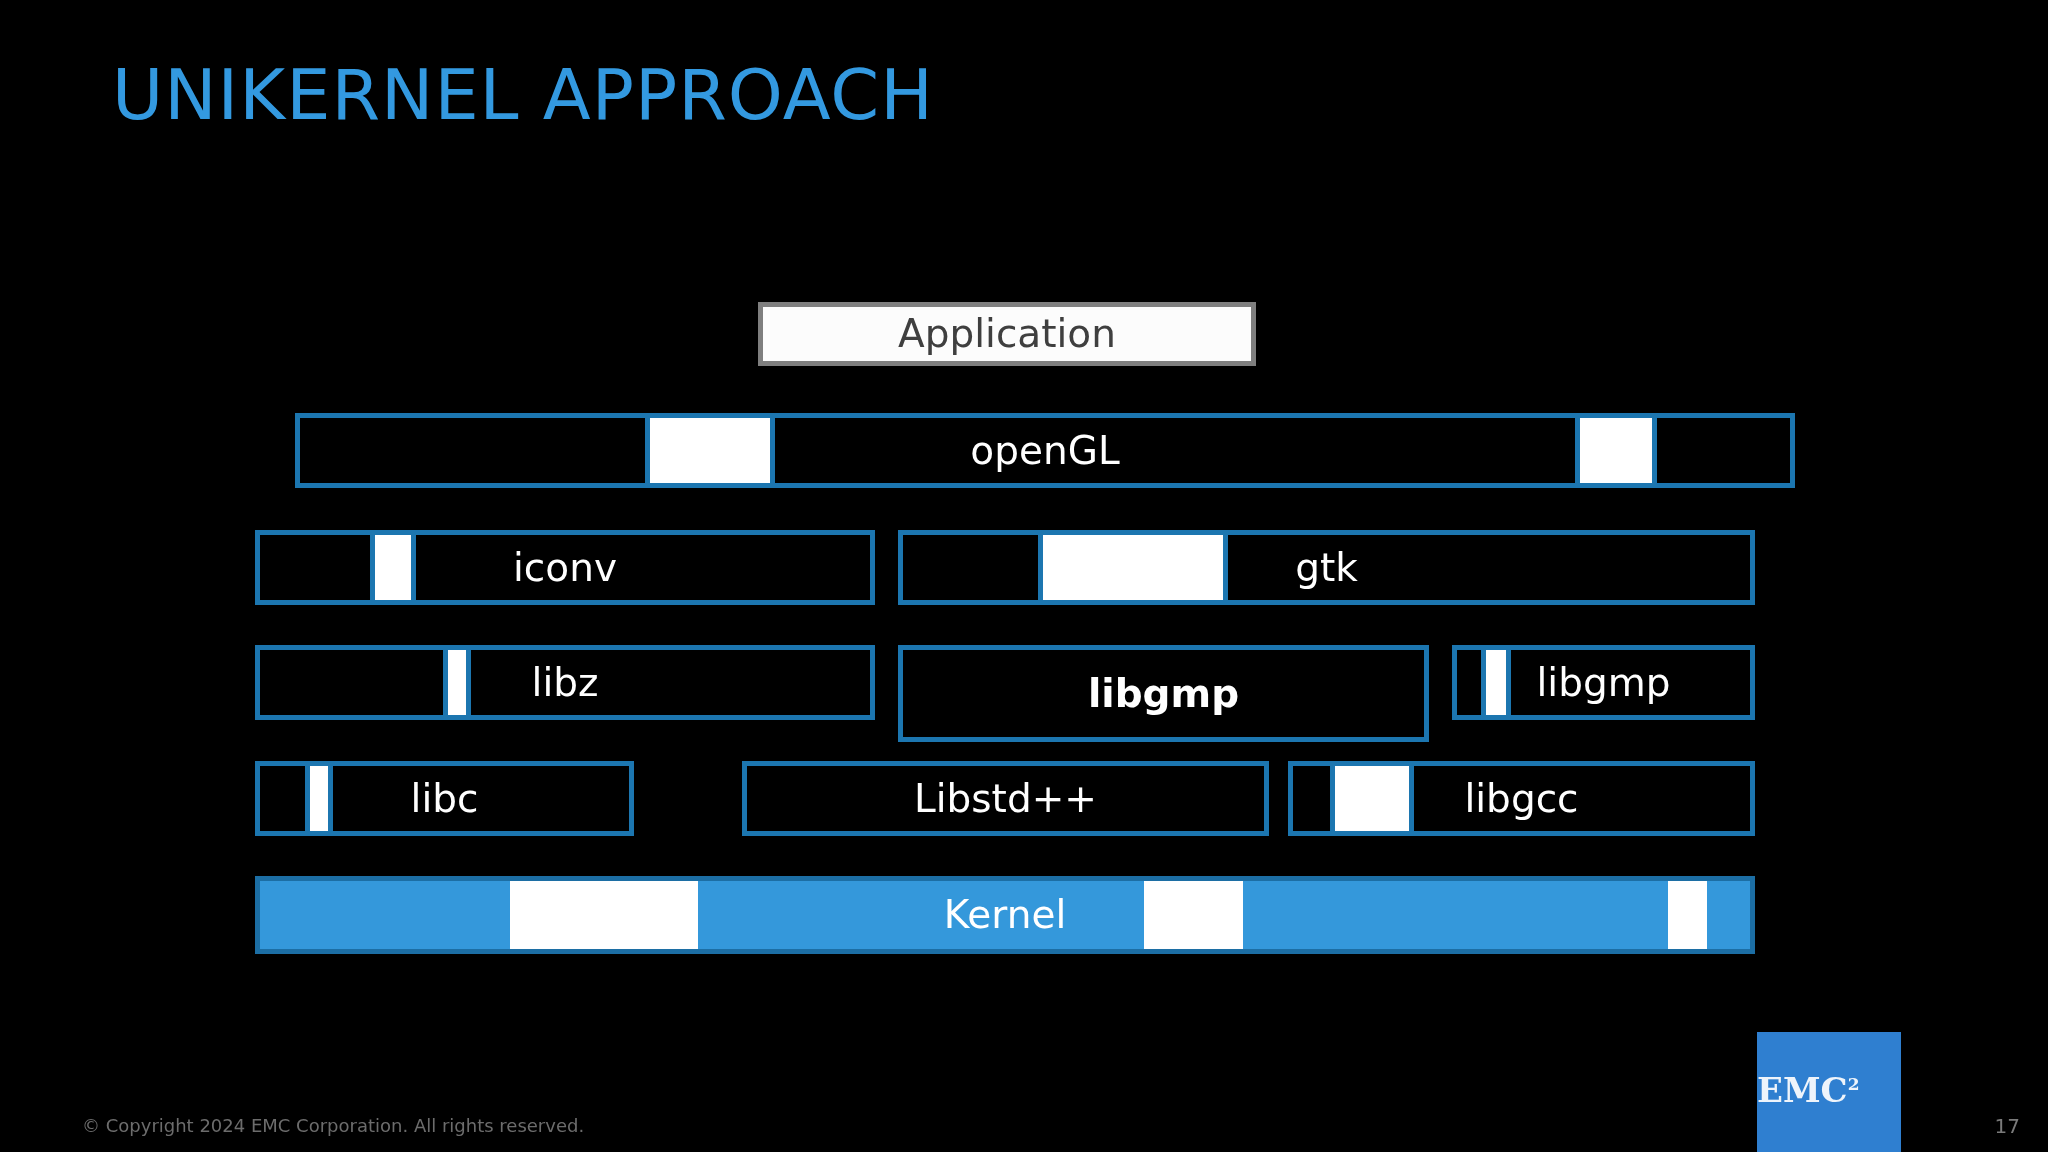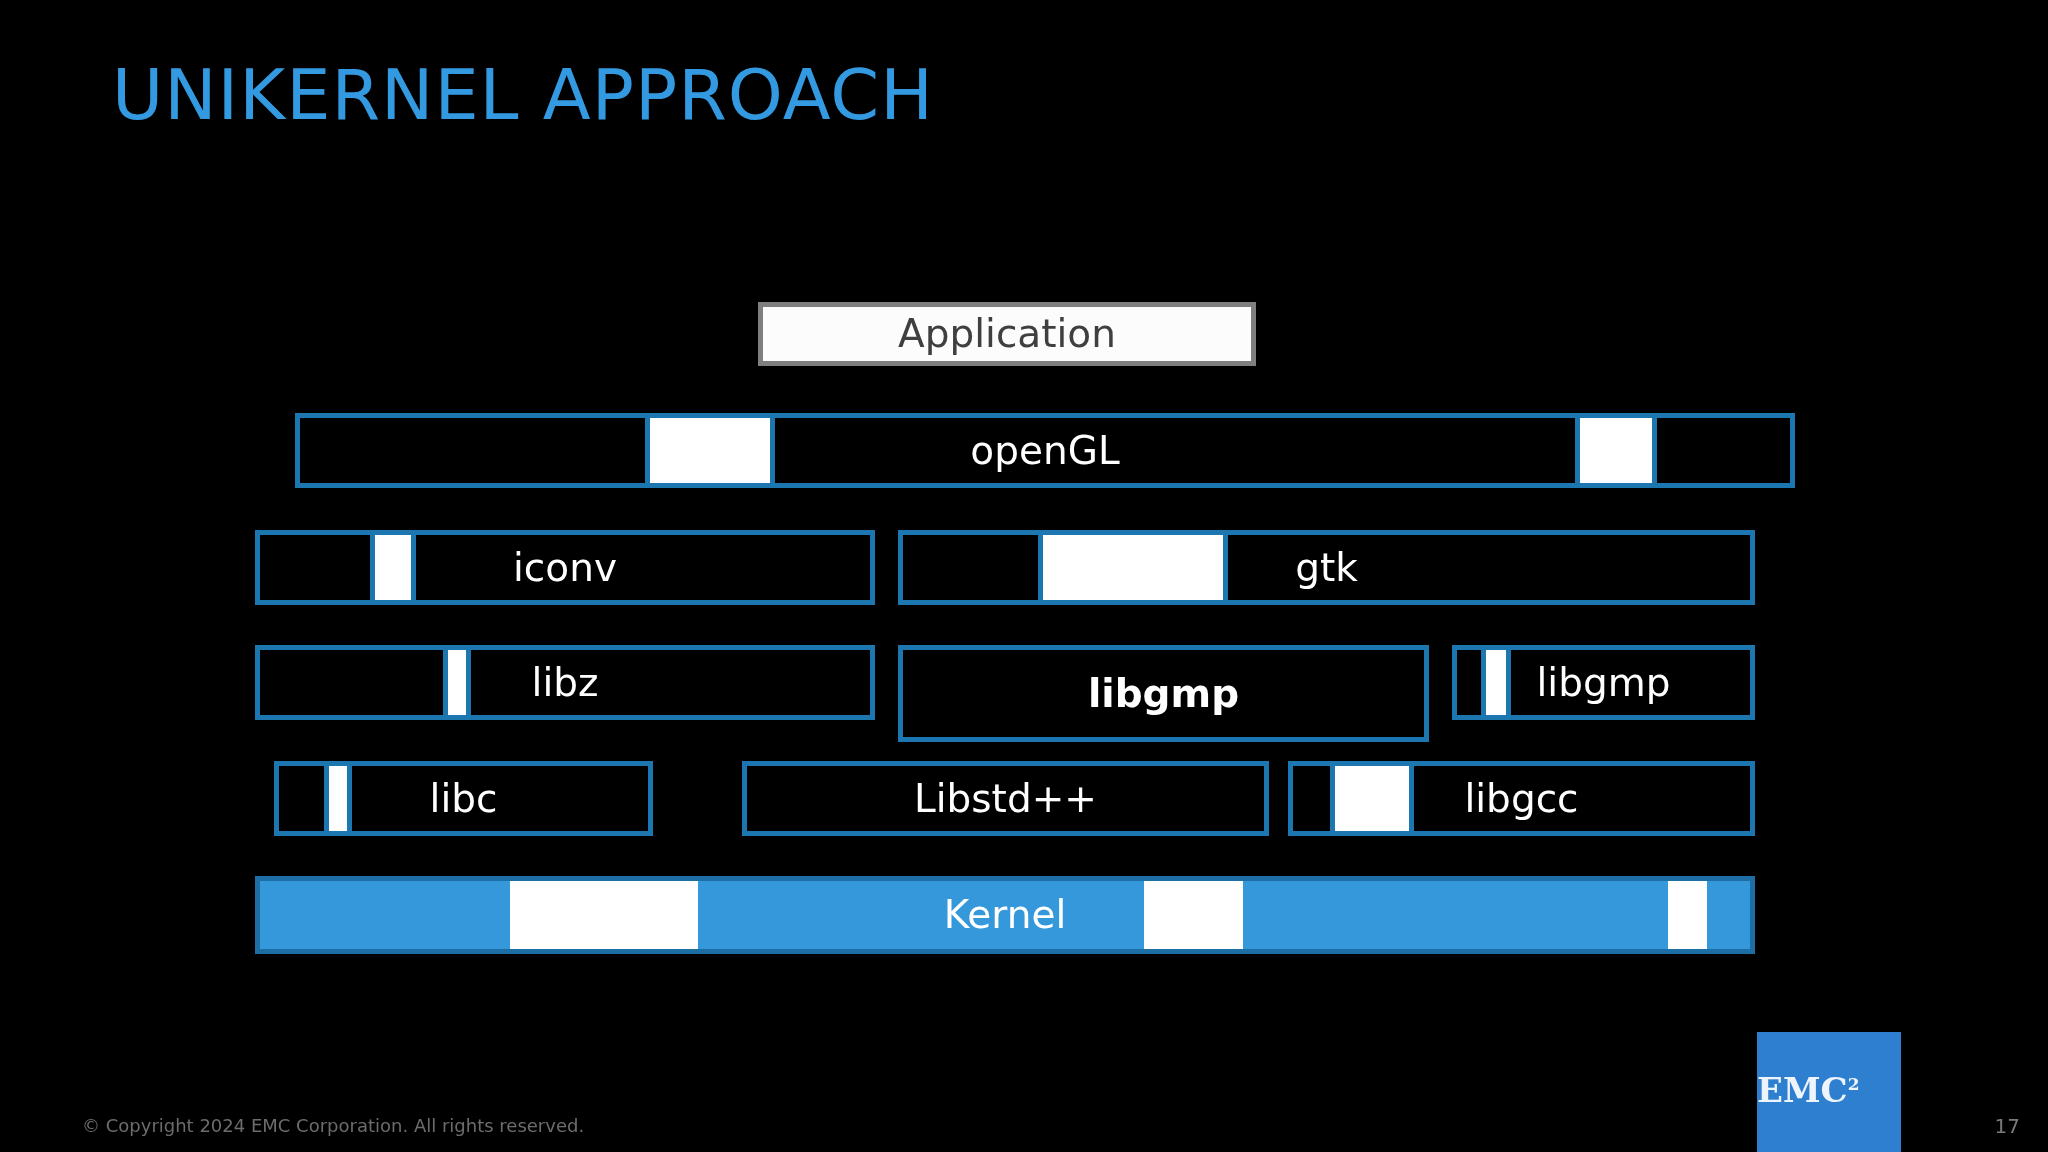--- a/index.html
+++ b/index.html
@@ -156,21 +156,21 @@
         <div class="seg bordered" style="left: 183px; top: 0px; width: 28px; height: 65px;"></div>
         <div class="box-label">libz</div>
       </div>
       <div class="box" style="left: 898px; top: 645px; width: 531px; height: 97px; font-weight: bold;">
         <div class="box-label">libgmp</div>
       </div>
       <div class="box" style="left: 1452px; top: 645px; width: 303px; height: 75px;">
         <div class="seg bordered" style="left: 24px; top: 0px; width: 30px; height: 65px;"></div>
         <div class="box-label">libgmp</div>
       </div>
-      <div class="box" style="left: 255px; top: 761px; width: 379px; height: 75px; margin-left: 19px;">
+      <div class="box" style="left: 255px; top: 761px; width: 379px; height: 75px;">
         <div class="seg bordered" style="left: 45px; top: 0px; width: 28px; height: 65px;"></div>
         <div class="box-label">libc</div>
       </div>
       <div class="box" style="left: 742px; top: 761px; width: 527px; height: 75px;">
         <div class="box-label">Libstd++</div>
       </div>
       <div class="box" style="left: 1288px; top: 761px; width: 467px; height: 75px;">
         <div class="seg bordered" style="left: 37px; top: 0px; width: 84px; height: 65px;"></div>
         <div class="box-label">libgcc</div>
       </div>

